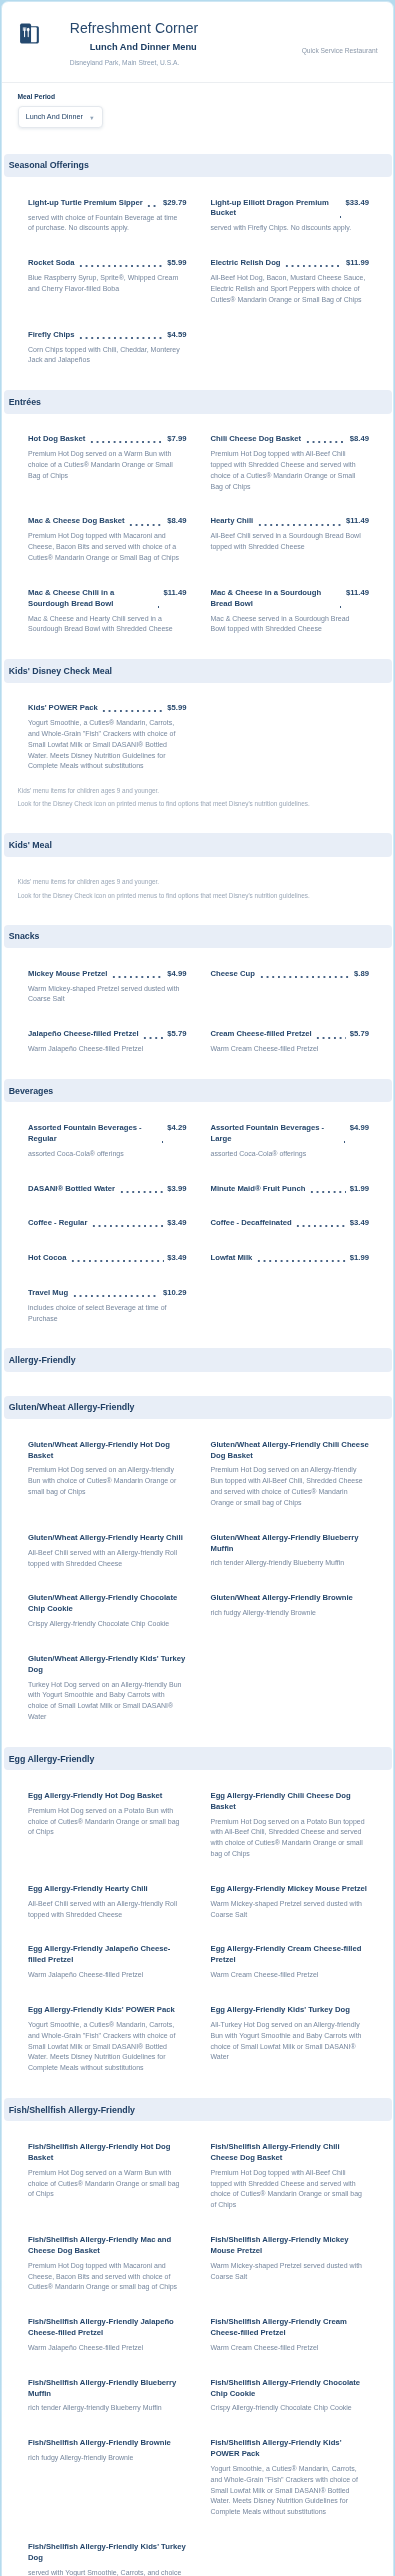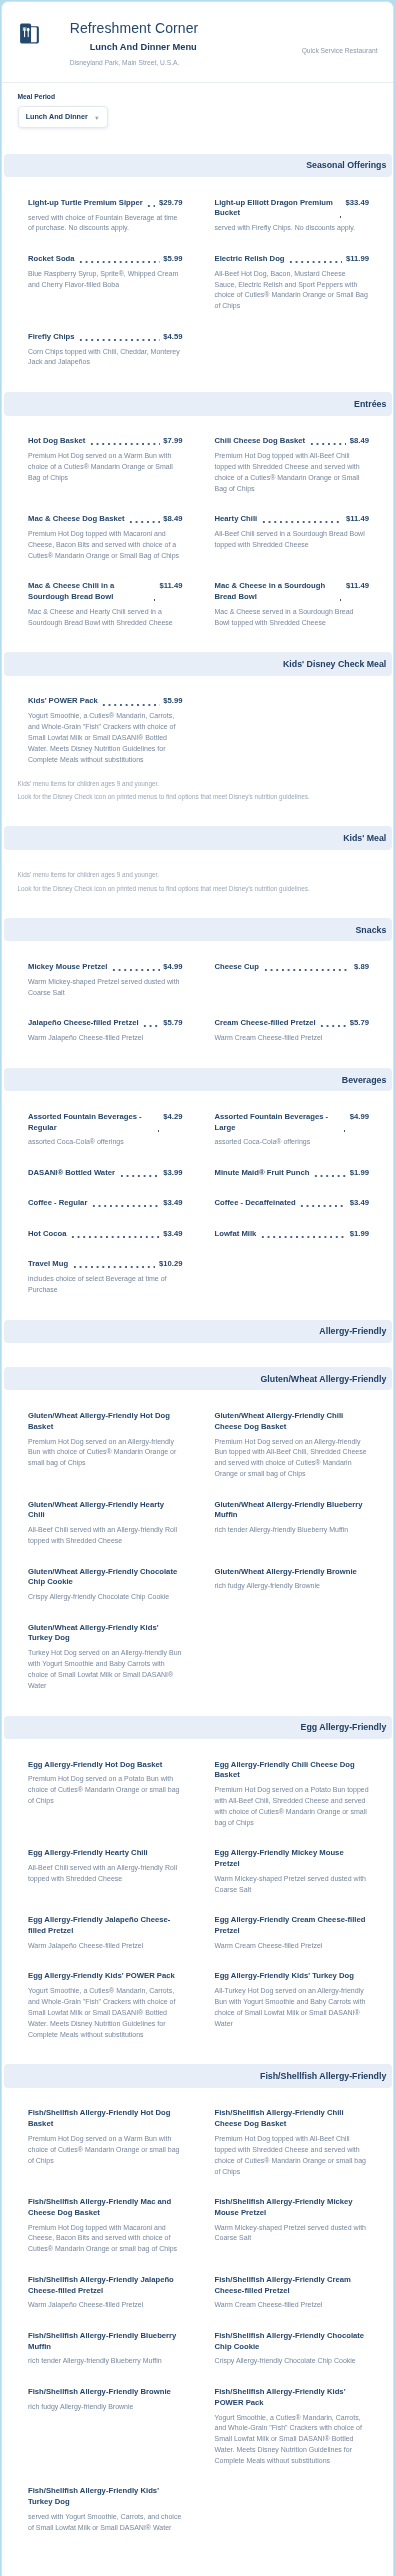--- a/index.html
+++ b/index.html
@@ -41,36 +41,37 @@
   .divider{border-top:0.5px solid #ebeef1;}
   
   .meal-period{padding:10.3px 15.5px 2.1px 15.5px;}
   .meal-period-label{font-size:6.7px;font-weight:700;color:#1d3e63;}
   .meal-dropdown{
     margin-top:6.2px;
     display:inline-flex;align-items:flex-end;gap:6.2px;
     background:#fff;border:0.5px solid #e4e8ed;border-radius:4.1px;
     padding:5.2px 7.2px;
     box-shadow:0 1px 3.1px rgba(40,70,110,.12);
-    font-size:7.2px;font-weight:700;color:#1d3e63;
+    font-size:7.2px;font-weight:400;color:#1d3e63;
     cursor:pointer;
   }
   .chev{font-size:5.7px;color:#8fa3b8;line-height:1;}
   
   .section-bar{
     background:#e8eef7;border-radius:4.1px;
     margin:24px 1.5px 20.6px 1.5px;
     padding:6.7px 5.2px;
-    text-align:right;
+    text-align:left;
     font-size:8.8px;font-weight:700;color:#214065;
   }
   .item-grid{
     display:grid;grid-template-columns:1fr 1fr;
     column-gap:32px;row-gap:19.6px;
     padding:0 24px 0 26px;
+    gap:24px;
   }
   .menu-item{min-width:0;}
   .item-head{display:flex;align-items:baseline;gap:3.6px;}
   .item-name{
     font-size:7.7px;font-weight:700;color:#26476c;line-height:1.4;
   }
   .dots{
     flex:1 1 4.1px;min-width:4.1px;height:6.2px;align-self:flex-end;
     margin-bottom:1.5px;
     background-image:radial-gradient(circle, #3d5a7e 0.7px, transparent 0.8px);

